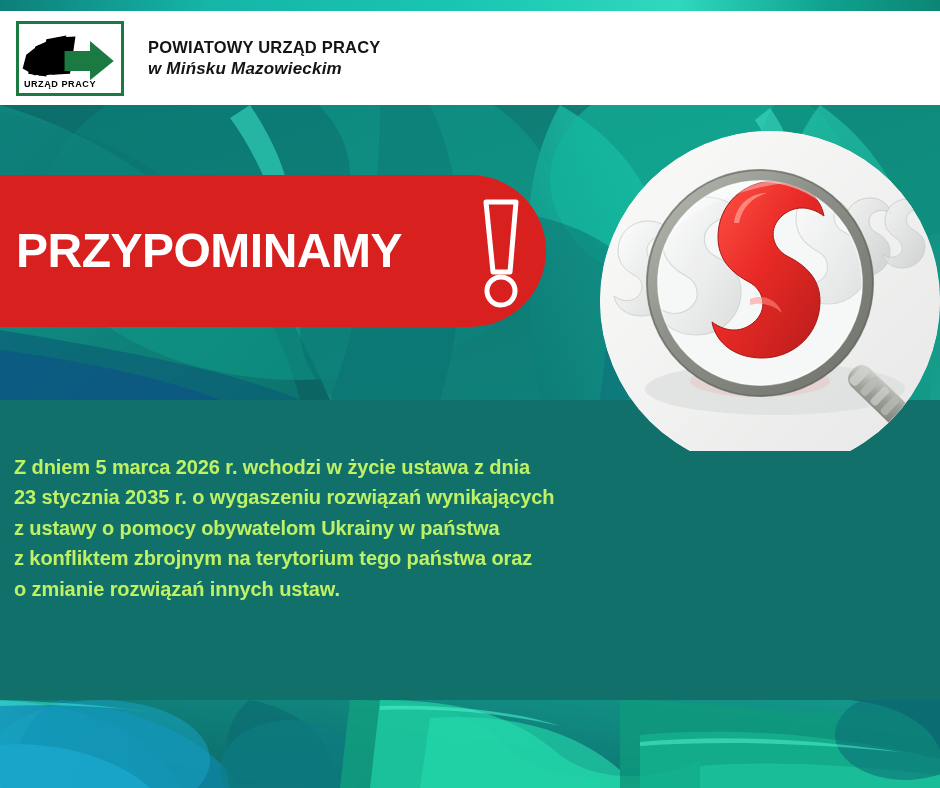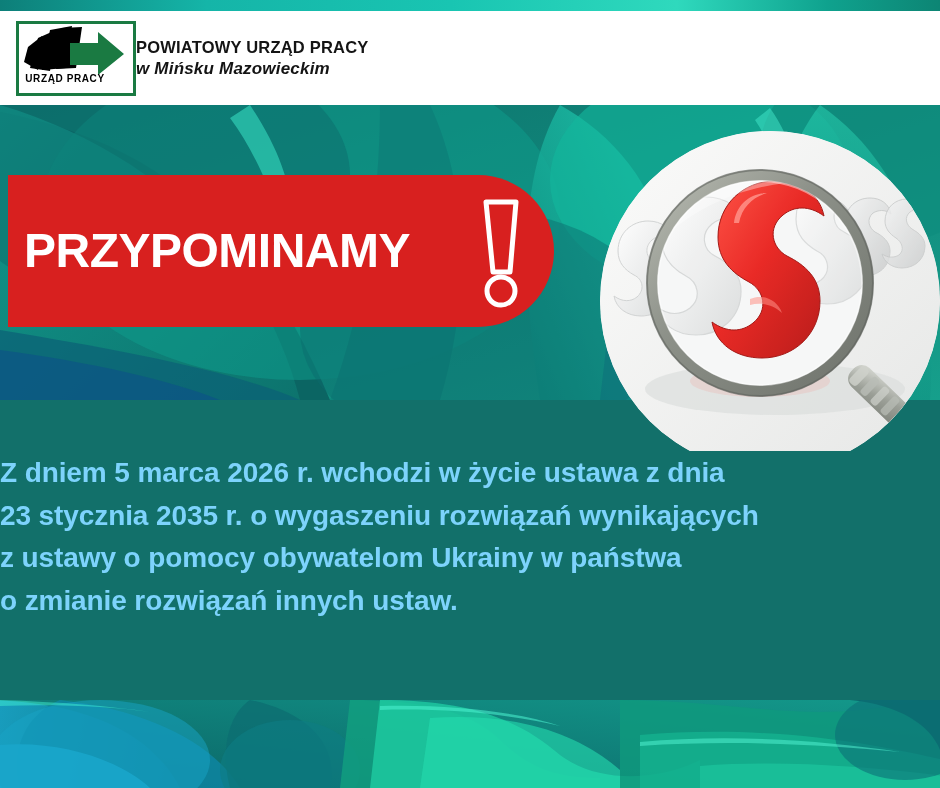--- a/index.html
+++ b/index.html
@@ -30,39 +30,39 @@
   }
 
   
   .header{
     position:absolute;left:0;top:11px;width:940px;height:94px;
     background:#ffffff;z-index:5;
     display:flex;align-items:center;
   }
   .logo-box{
     margin-left:16px;
-    width:120px;height:75px;
+    width:108px;height:75px;
     border:3px solid #1a7a42;
     background:#ffffff;
     box-sizing:border-box;
-    display:flex;align-items:flex-start;justify-content:center;
+    display:flex;align-items:flex-end;justify-content:center;
     flex:0 0 auto;
   }
   .logo-box svg{display:block;}
-  .header-text{}
+  .header-text{margin-left:24px;}
   .header-line{
     color:#141414;font-weight:bold;letter-spacing:.2px;
     line-height:1.28;
   }
   .header-line.l1{font-size:16.5px;}
   .header-line.l2{font-size:17px;font-style:italic;}
 
   
   .red-banner{
-    position:absolute;left:8px;top:175px;
+    position:absolute;left:0;top:175px;
     width:546px;height:152px;
     background:#d8201f;
     border-top-right-radius:78px;
     border-bottom-right-radius:78px;
     z-index:4;
     display:flex;align-items:center;
   }
   .red-banner .titles{
     margin-left:16px;
     color:#ffffff;
@@ -90,23 +90,23 @@
     overflow:hidden;
     background:#f3f3f2;
   }
 
   
   .panel{
     position:absolute;left:0;top:400px;width:940px;height:300px;
     background:#12706a;z-index:3;
   }
   .panel .body-text{
-    position:absolute;left:0;top:52px;width:916px;
-    color:#7dd3fc;font-weight:bold;
-    font-size:28px;line-height:1.52;
+    position:absolute;left:14px;top:52px;width:916px;
+    color:#bef264;font-weight:bold;
+    font-size:20px;line-height:1.52;
     letter-spacing:-0.1px;
   }
   .body-text .ln{display:block;white-space:nowrap;}
 </style>
 </head>
 <body>
 
 <div id="poster">
 
   <div class="bg">
@@ -305,17 +305,18 @@
         </g>
       </svg>
     </div>
   </div>
 
   <div class="panel">
     <div class="body-text">
       <span class="ln">Z dniem 5 marca 2026 r. wchodzi w życie ustawa z dnia</span>
       <span class="ln">23 stycznia 2035 r. o wygaszeniu rozwiązań wynikających</span>
       <span class="ln">z ustawy o pomocy obywatelom Ukrainy w państwa</span>
+      <span class="ln">z konfliktem zbrojnym na terytorium tego państwa oraz</span>
       <span class="ln">o zmianie rozwiązań innych ustaw.</span>
     </div>
   </div>
 
 </div>
 
 </body></html>

